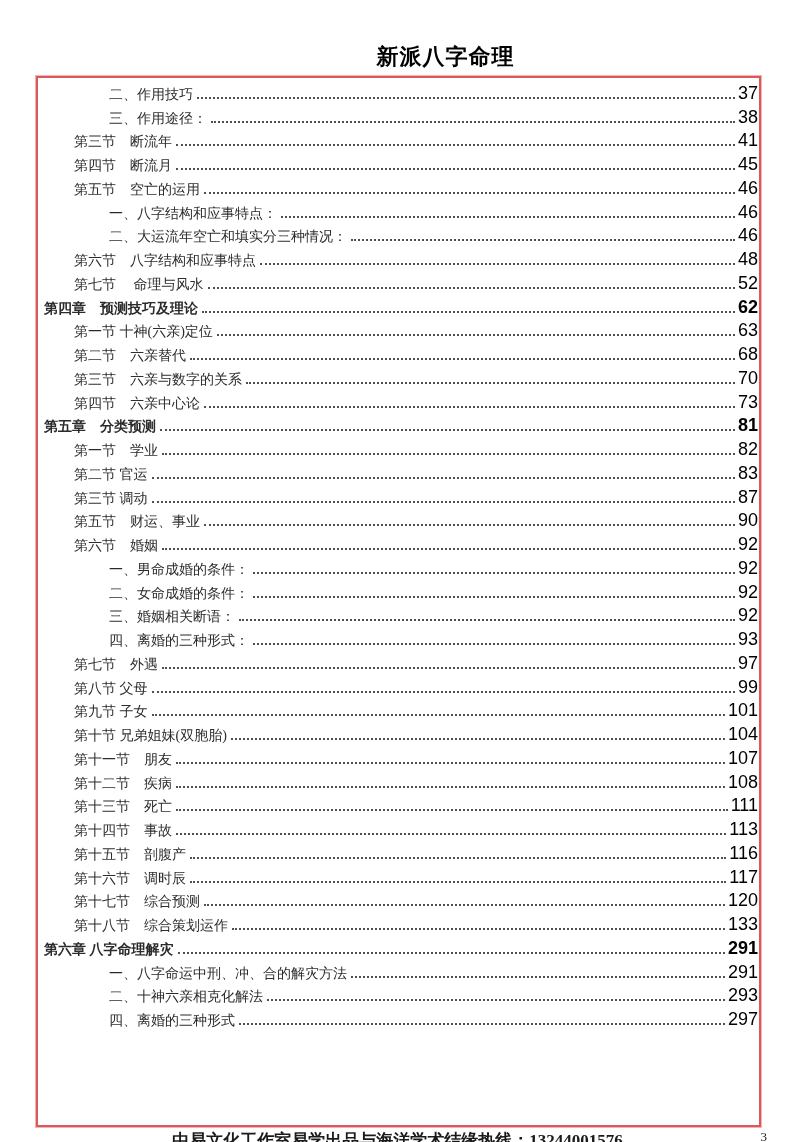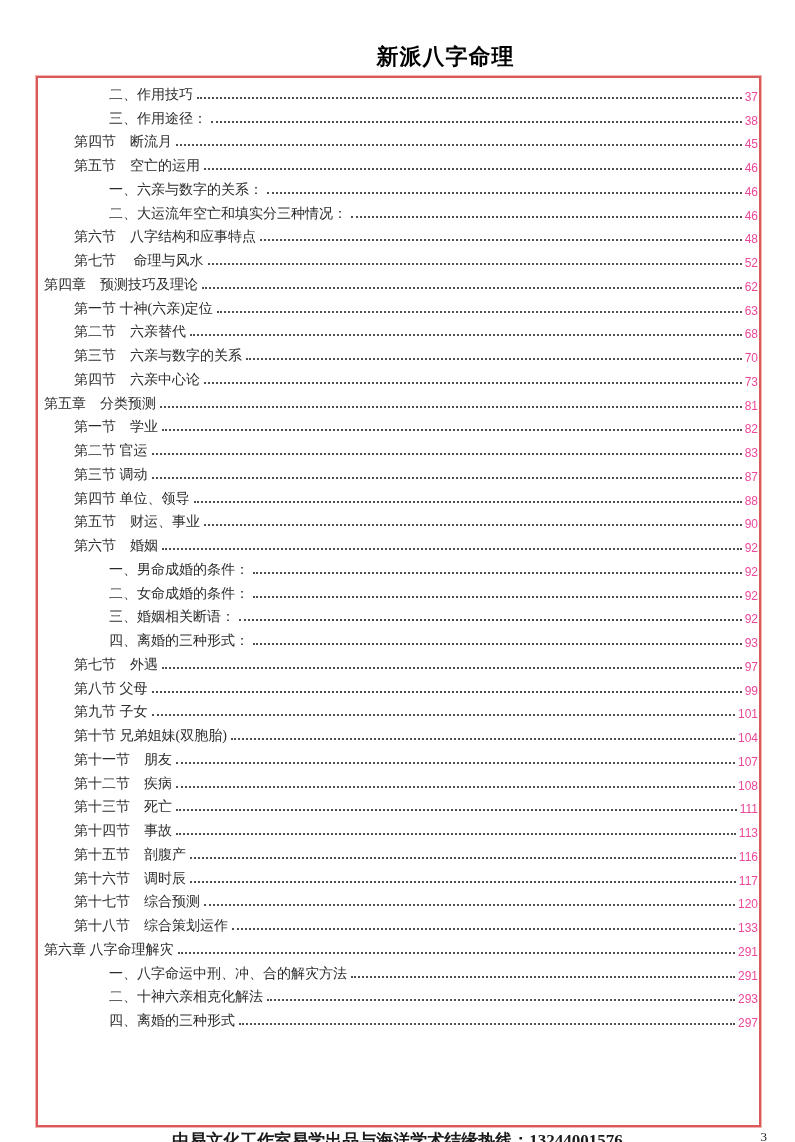--- a/index.html
+++ b/index.html
@@ -41,38 +41,38 @@
     overflow: hidden;
   }
   .toc-row {
     display: flex;
     align-items: flex-end;
     height: 23.75px;
     font-size: 14px;
     color: #2b2b2b;
     white-space: nowrap;
   }
-  .toc-row.level-0 { padding-left: 4px; }
+  .toc-row.level-0 { padding-left: 4px; font-weight: bold; }
   .toc-row.level-1 { padding-left: 34px; }
   .toc-row.level-2 { padding-left: 69px; }
   .toc-label {
     flex: 0 0 auto;
   }
   .toc-leader {
     flex: 1 1 auto;
     align-self: flex-end;
     border-bottom: 2px dotted #4f4f4f;
     margin: 0 3px 5px 4px;
     min-width: 10px;
   }
   .toc-page {
     flex: 0 0 auto;
     font-family: "Liberation Sans", "DejaVu Sans", sans-serif;
-    font-size: 12px;
-    color: #ec4899;
+    font-size: 18px;
+    color: #000000;
   }
   .page-footer {
     position: absolute;
     top: 1129px;
     left: 0;
     width: 100%;
     text-align: center;
     font-size: 17px;
     font-weight: bold;
     color: #1a1a1a;
@@ -100,31 +100,36 @@
         <span class="toc-label">二、作用技巧</span>
         <span class="toc-leader"></span>
         <span class="toc-page">37</span>
       </div>
       <div class="toc-row level-2">
         <span class="toc-label">三、作用途径：</span>
         <span class="toc-leader"></span>
         <span class="toc-page">38</span>
       </div>
       <div class="toc-row level-1">
+        <span class="toc-label">第三节　断流年</span>
+        <span class="toc-leader"></span>
+        <span class="toc-page">41</span>
+      </div>
+      <div class="toc-row level-1">
         <span class="toc-label">第四节　断流月</span>
         <span class="toc-leader"></span>
         <span class="toc-page">45</span>
       </div>
       <div class="toc-row level-1">
         <span class="toc-label">第五节　空亡的运用</span>
         <span class="toc-leader"></span>
         <span class="toc-page">46</span>
       </div>
       <div class="toc-row level-2">
-        <span class="toc-label">一、六亲与数字的关系：</span>
+        <span class="toc-label">一、八字结构和应事特点：</span>
         <span class="toc-leader"></span>
         <span class="toc-page">46</span>
       </div>
       <div class="toc-row level-2">
         <span class="toc-label">二、大运流年空亡和填实分三种情况：</span>
         <span class="toc-leader"></span>
         <span class="toc-page">46</span>
       </div>
       <div class="toc-row level-1">
         <span class="toc-label">第六节　八字结构和应事特点</span>
@@ -173,25 +178,20 @@
       </div>
       <div class="toc-row level-1">
         <span class="toc-label">第二节 官运</span>
         <span class="toc-leader"></span>
         <span class="toc-page">83</span>
       </div>
       <div class="toc-row level-1">
         <span class="toc-label">第三节 调动</span>
         <span class="toc-leader"></span>
         <span class="toc-page">87</span>
-      </div>
-      <div class="toc-row level-1">
-        <span class="toc-label">第四节 单位、领导</span>
-        <span class="toc-leader"></span>
-        <span class="toc-page">88</span>
       </div>
       <div class="toc-row level-1">
         <span class="toc-label">第五节　财运、事业</span>
         <span class="toc-leader"></span>
         <span class="toc-page">90</span>
       </div>
       <div class="toc-row level-1">
         <span class="toc-label">第六节　婚姻</span>
         <span class="toc-leader"></span>
         <span class="toc-page">92</span>

